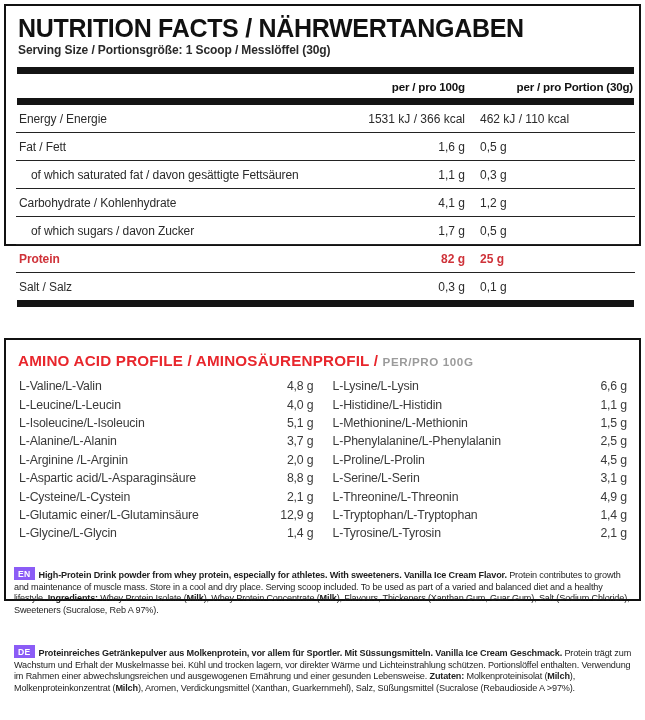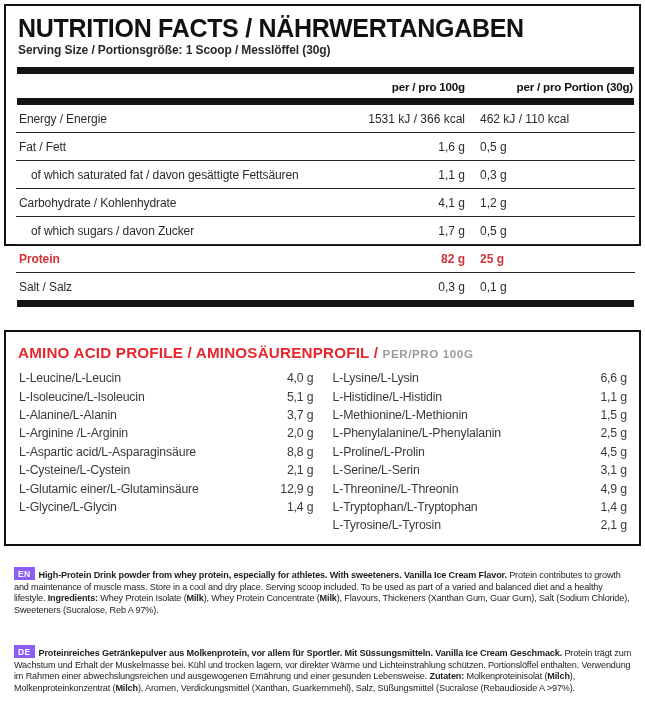--- a/index.html
+++ b/index.html
@@ -24,21 +24,21 @@
   
   .panel {
     position: absolute;
     left: 4px;
     right: 4px;
     border: 2px solid #111111;
     box-sizing: border-box;
     background: #ffffff;
   }
   #nutrition-panel { top: 4px; height: 242px; }
-  #amino-panel     { top: 330px; height: 216px; }
+  #amino-panel     { top: 338px; height: 263px; }
 
   .panel-inner { padding: 0 10px; }
 
   .facts-title {
     font-size: 25px;
     font-weight: bold;
     letter-spacing: -0.3px;
     color: #111111;
     margin: 9px 0 0 2px;
     line-height: 1.05;
@@ -260,20 +260,24 @@
         <span>AMINO ACID PROFILE / AMINOSÄURENPROFIL</span>
         <span class="slash">/</span>
         <span class="suffix">PER/PRO 100G</span>
       </h2>
 
       <div class="amino-grid">
         <div class="amino-col left">
           <table class="aa">
             <tbody id="aa-left">
                 <tr>
+                  <td class="aa-name">L-Valine/L-Valin</td>
+                  <td class="aa-val">4,8 g</td>
+                </tr>
+                <tr>
                   <td class="aa-name">L-Leucine/L-Leucin</td>
                   <td class="aa-val">4,0 g</td>
                 </tr>
                 <tr>
                   <td class="aa-name">L-Isoleucine/L-Isoleucin</td>
                   <td class="aa-val">5,1 g</td>
                 </tr>
                 <tr>
                   <td class="aa-name">L-Alanine/L-Alanin</td>
                   <td class="aa-val">3,7 g</td>

